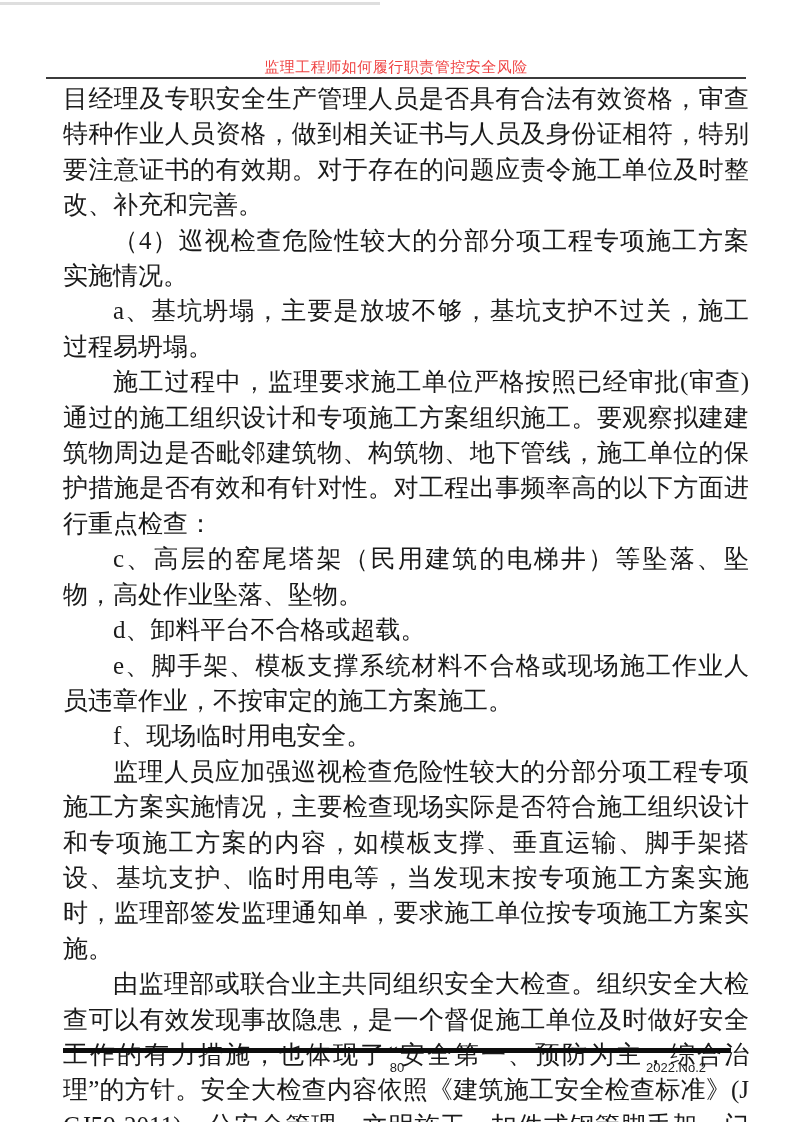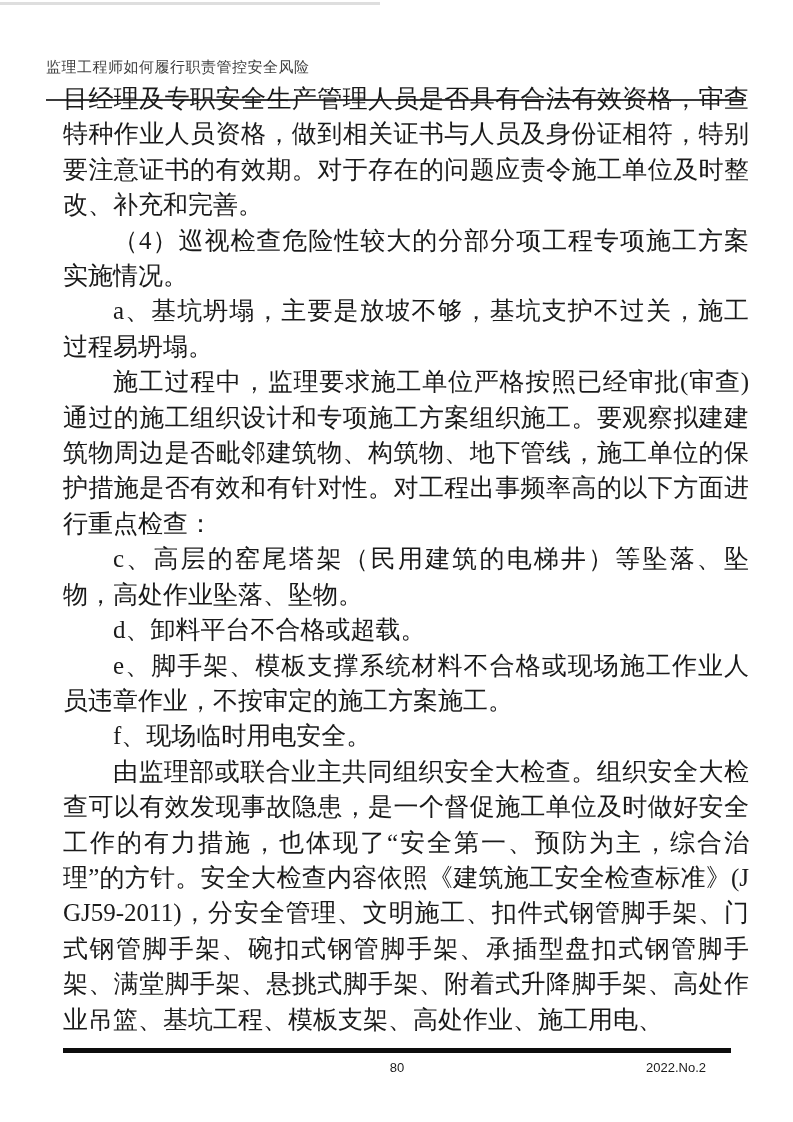--- a/index.html
+++ b/index.html
@@ -23,27 +23,27 @@
     width: 380px;
     height: 3px;
     background: #cccccc;
     opacity: 0.65;
   }
   .header {
     position: absolute;
     top: 58px;
     left: 46px;
     width: 700px;
-    text-align: left;
+    text-align: center;
     font-size: 15px;
     line-height: 19px;
     letter-spacing: 0.5px;
-    color: #404040;
+    color: #ef4444;
     border-bottom: 2px solid #3b3b3b;
-    padding-bottom: 22px;
+    padding-bottom: 0;
   }
   .body {
     position: absolute;
     top: 81px;
     left: 63px;
     width: 686px;
     font-size: 25px;
     line-height: 35.4px;
     text-align: justify;
     text-justify: inter-character;
@@ -94,20 +94,21 @@
 
   <div class="body">
     <p class="para">目经理及专职安全生产管理人员是否具有合法有效资格，审查特种作业人员资格，做到相关证书与人员及身份证相符，特别要注意证书的有效期。对于存在的问题应责令施工单位及时整改、补充和完善。</p>
     <p class="para indent">（4）巡视检查危险性较大的分部分项工程专项施工方案实施情况。</p>
     <p class="para indent">a、基坑坍塌，主要是放坡不够，基坑支护不过关，施工过程易坍塌。</p>
     <p class="para indent">施工过程中，监理要求施工单位严格按照已经审批(审查)通过的施工组织设计和专项施工方案组织施工。要观察拟建建筑物周边是否毗邻建筑物、构筑物、地下管线，施工单位的保护措施是否有效和有针对性。对工程出事频率高的以下方面进行重点检查：</p>
     <p class="para indent">c、高层的窑尾塔架（民用建筑的电梯井）等坠落、坠物，高处作业坠落、坠物。</p>
     <p class="para indent">d、卸料平台不合格或超载。</p>
     <p class="para indent">e、脚手架、模板支撑系统材料不合格或现场施工作业人员违章作业，不按审定的施工方案施工。</p>
     <p class="para indent">f、现场临时用电安全。</p>
+    <p class="para indent">监理人员应加强巡视检查危险性较大的分部分项工程专项施工方案实施情况，主要检查现场实际是否符合施工组织设计和专项施工方案的内容，如模板支撑、垂直运输、脚手架搭设、基坑支护、临时用电等，当发现末按专项施工方案实施时，监理部签发监理通知单，要求施工单位按专项施工方案实施。</p>
     <p class="para indent">由监理部或联合业主共同组织安全大检查。组织安全大检查可以有效发现事故隐患，是一个督促施工单位及时做好安全工作的有力措施，也体现了“安全第一、预防为主，综合治理”的方针。安全大检查内容依照《建筑施工安全检查标准》(JGJ59-2011)，分安全管理、文明施工、扣件式钢管脚手架、门式钢管脚手架、碗扣式钢管脚手架、承插型盘扣式钢管脚手架、满堂脚手架、悬挑式脚手架、附着式升降脚手架、高处作业吊篮、基坑工程、模板支架、高处作业、施工用电、</p>
   </div>
 
   <div class="footer">
     <span class="page-number">80</span>
     <span class="issue">2022.No.2</span>
   </div>
 
 </div>
 

